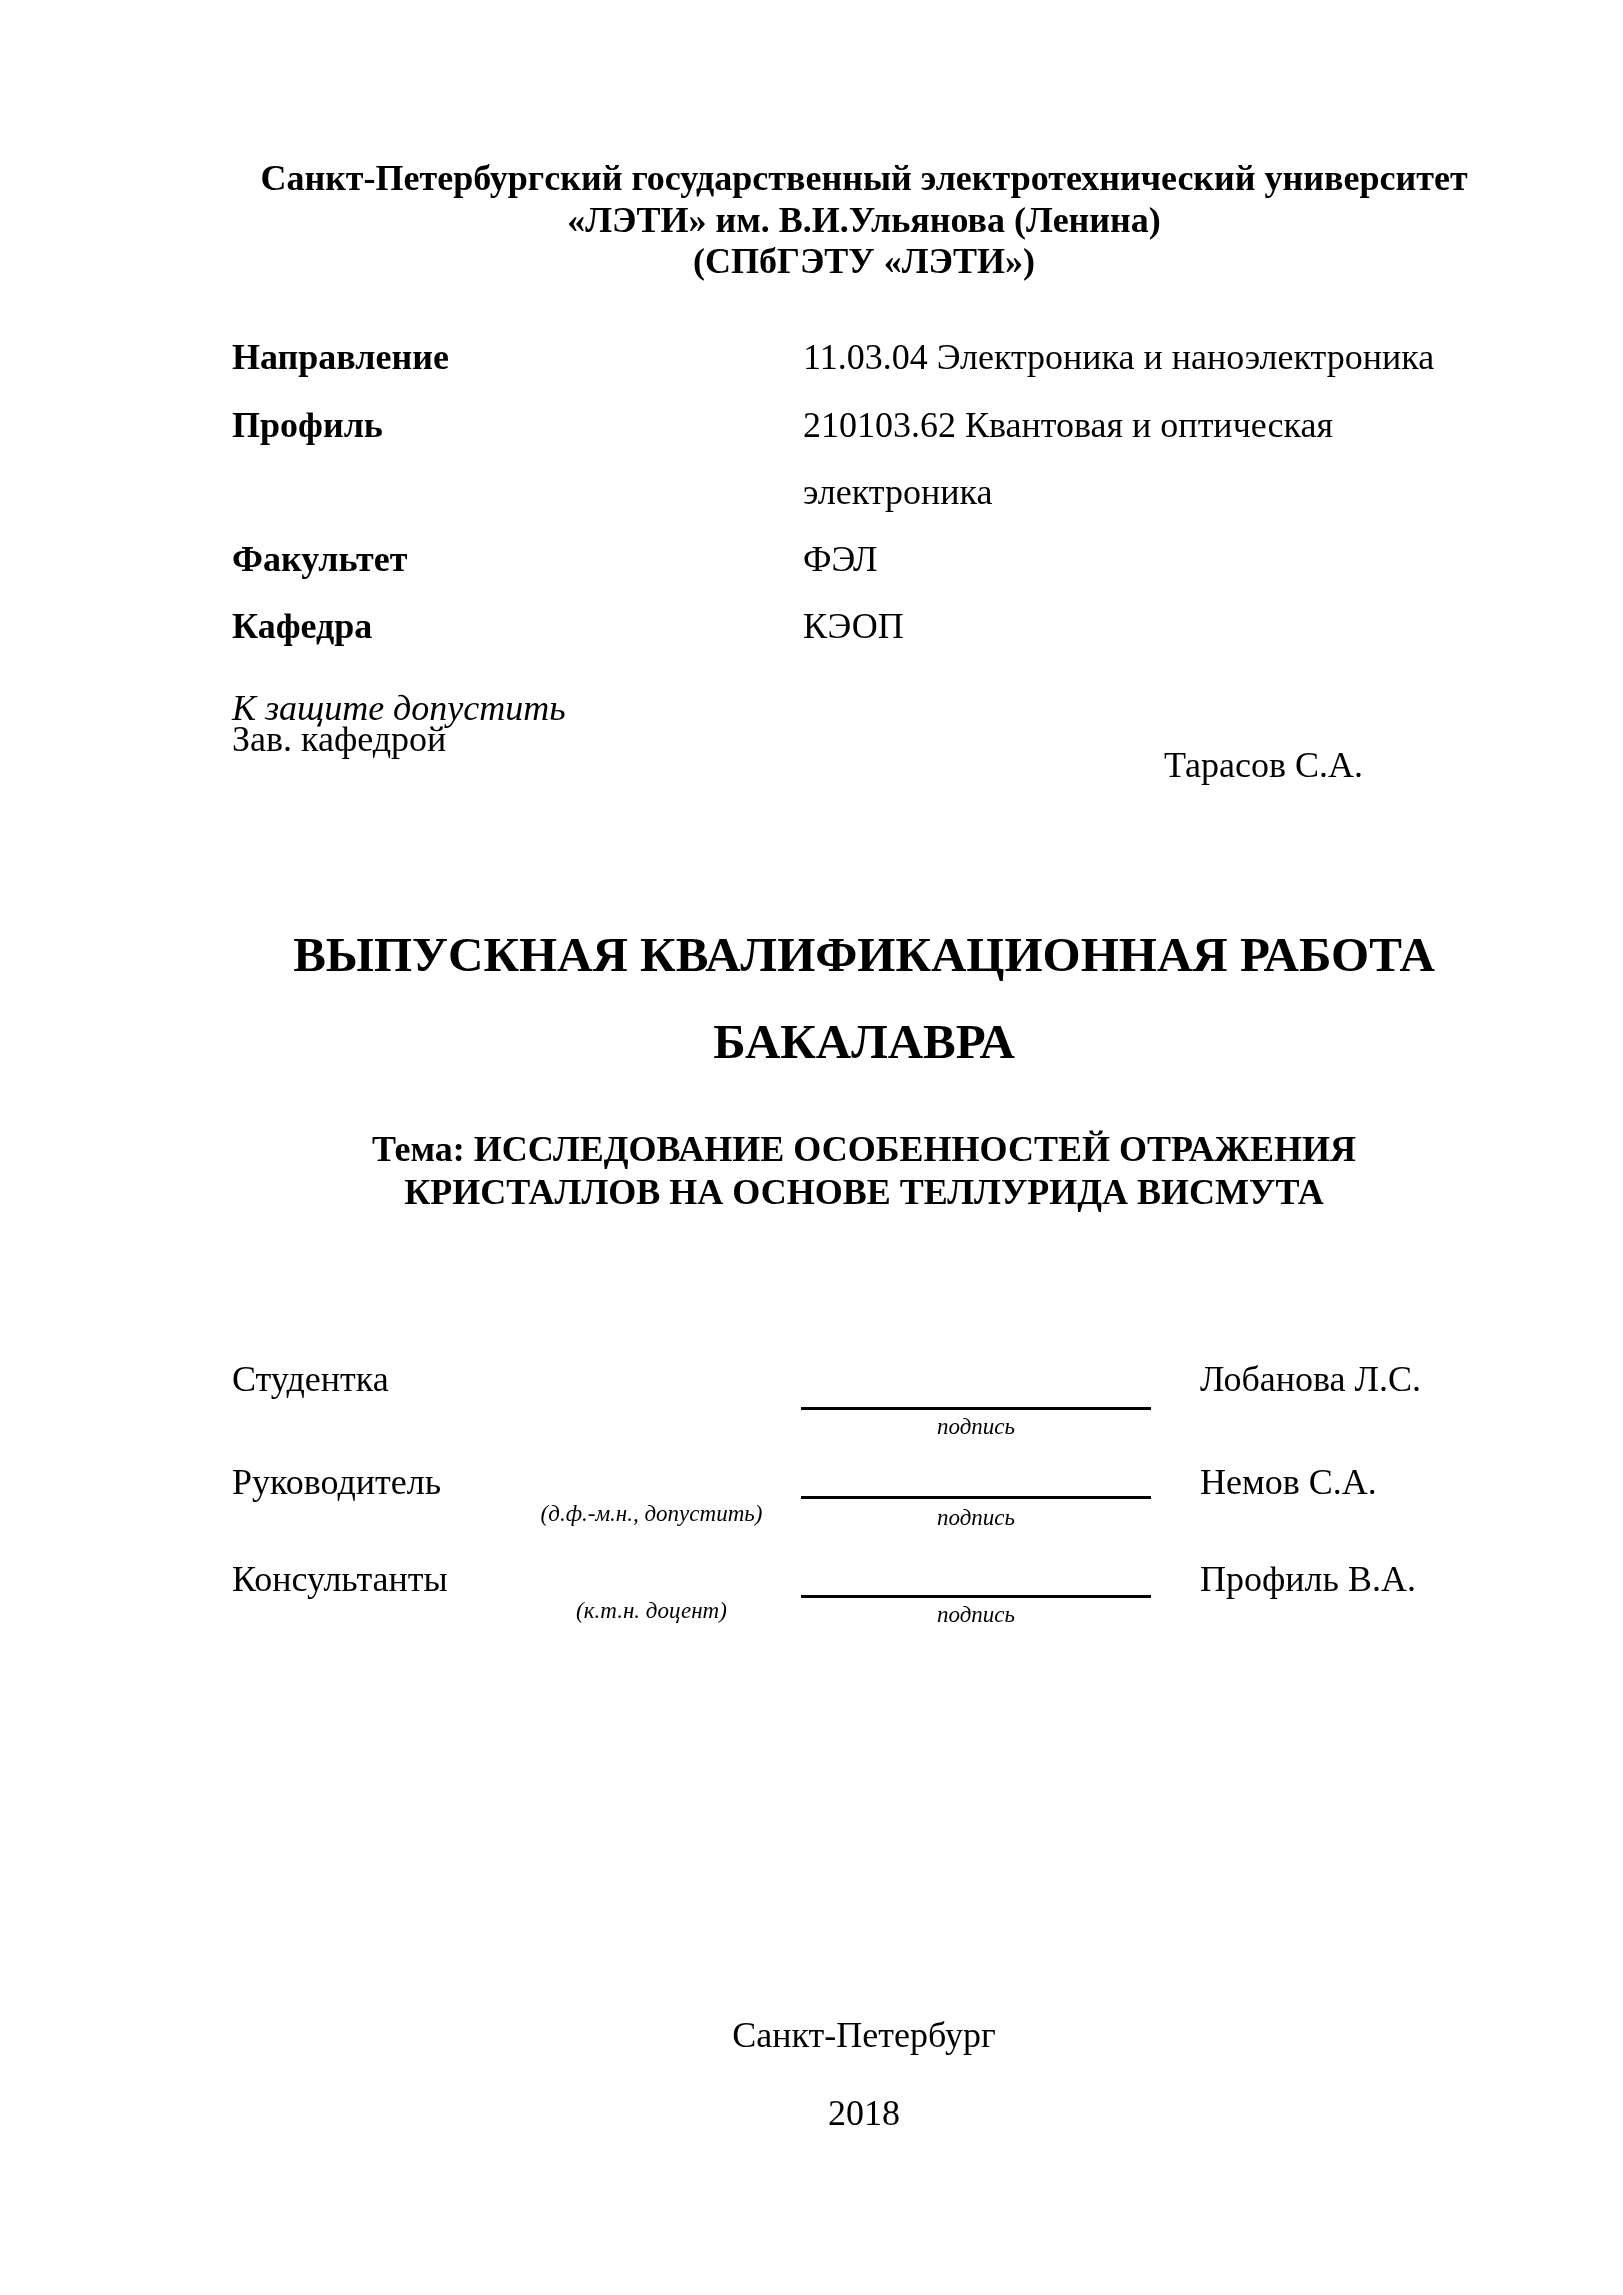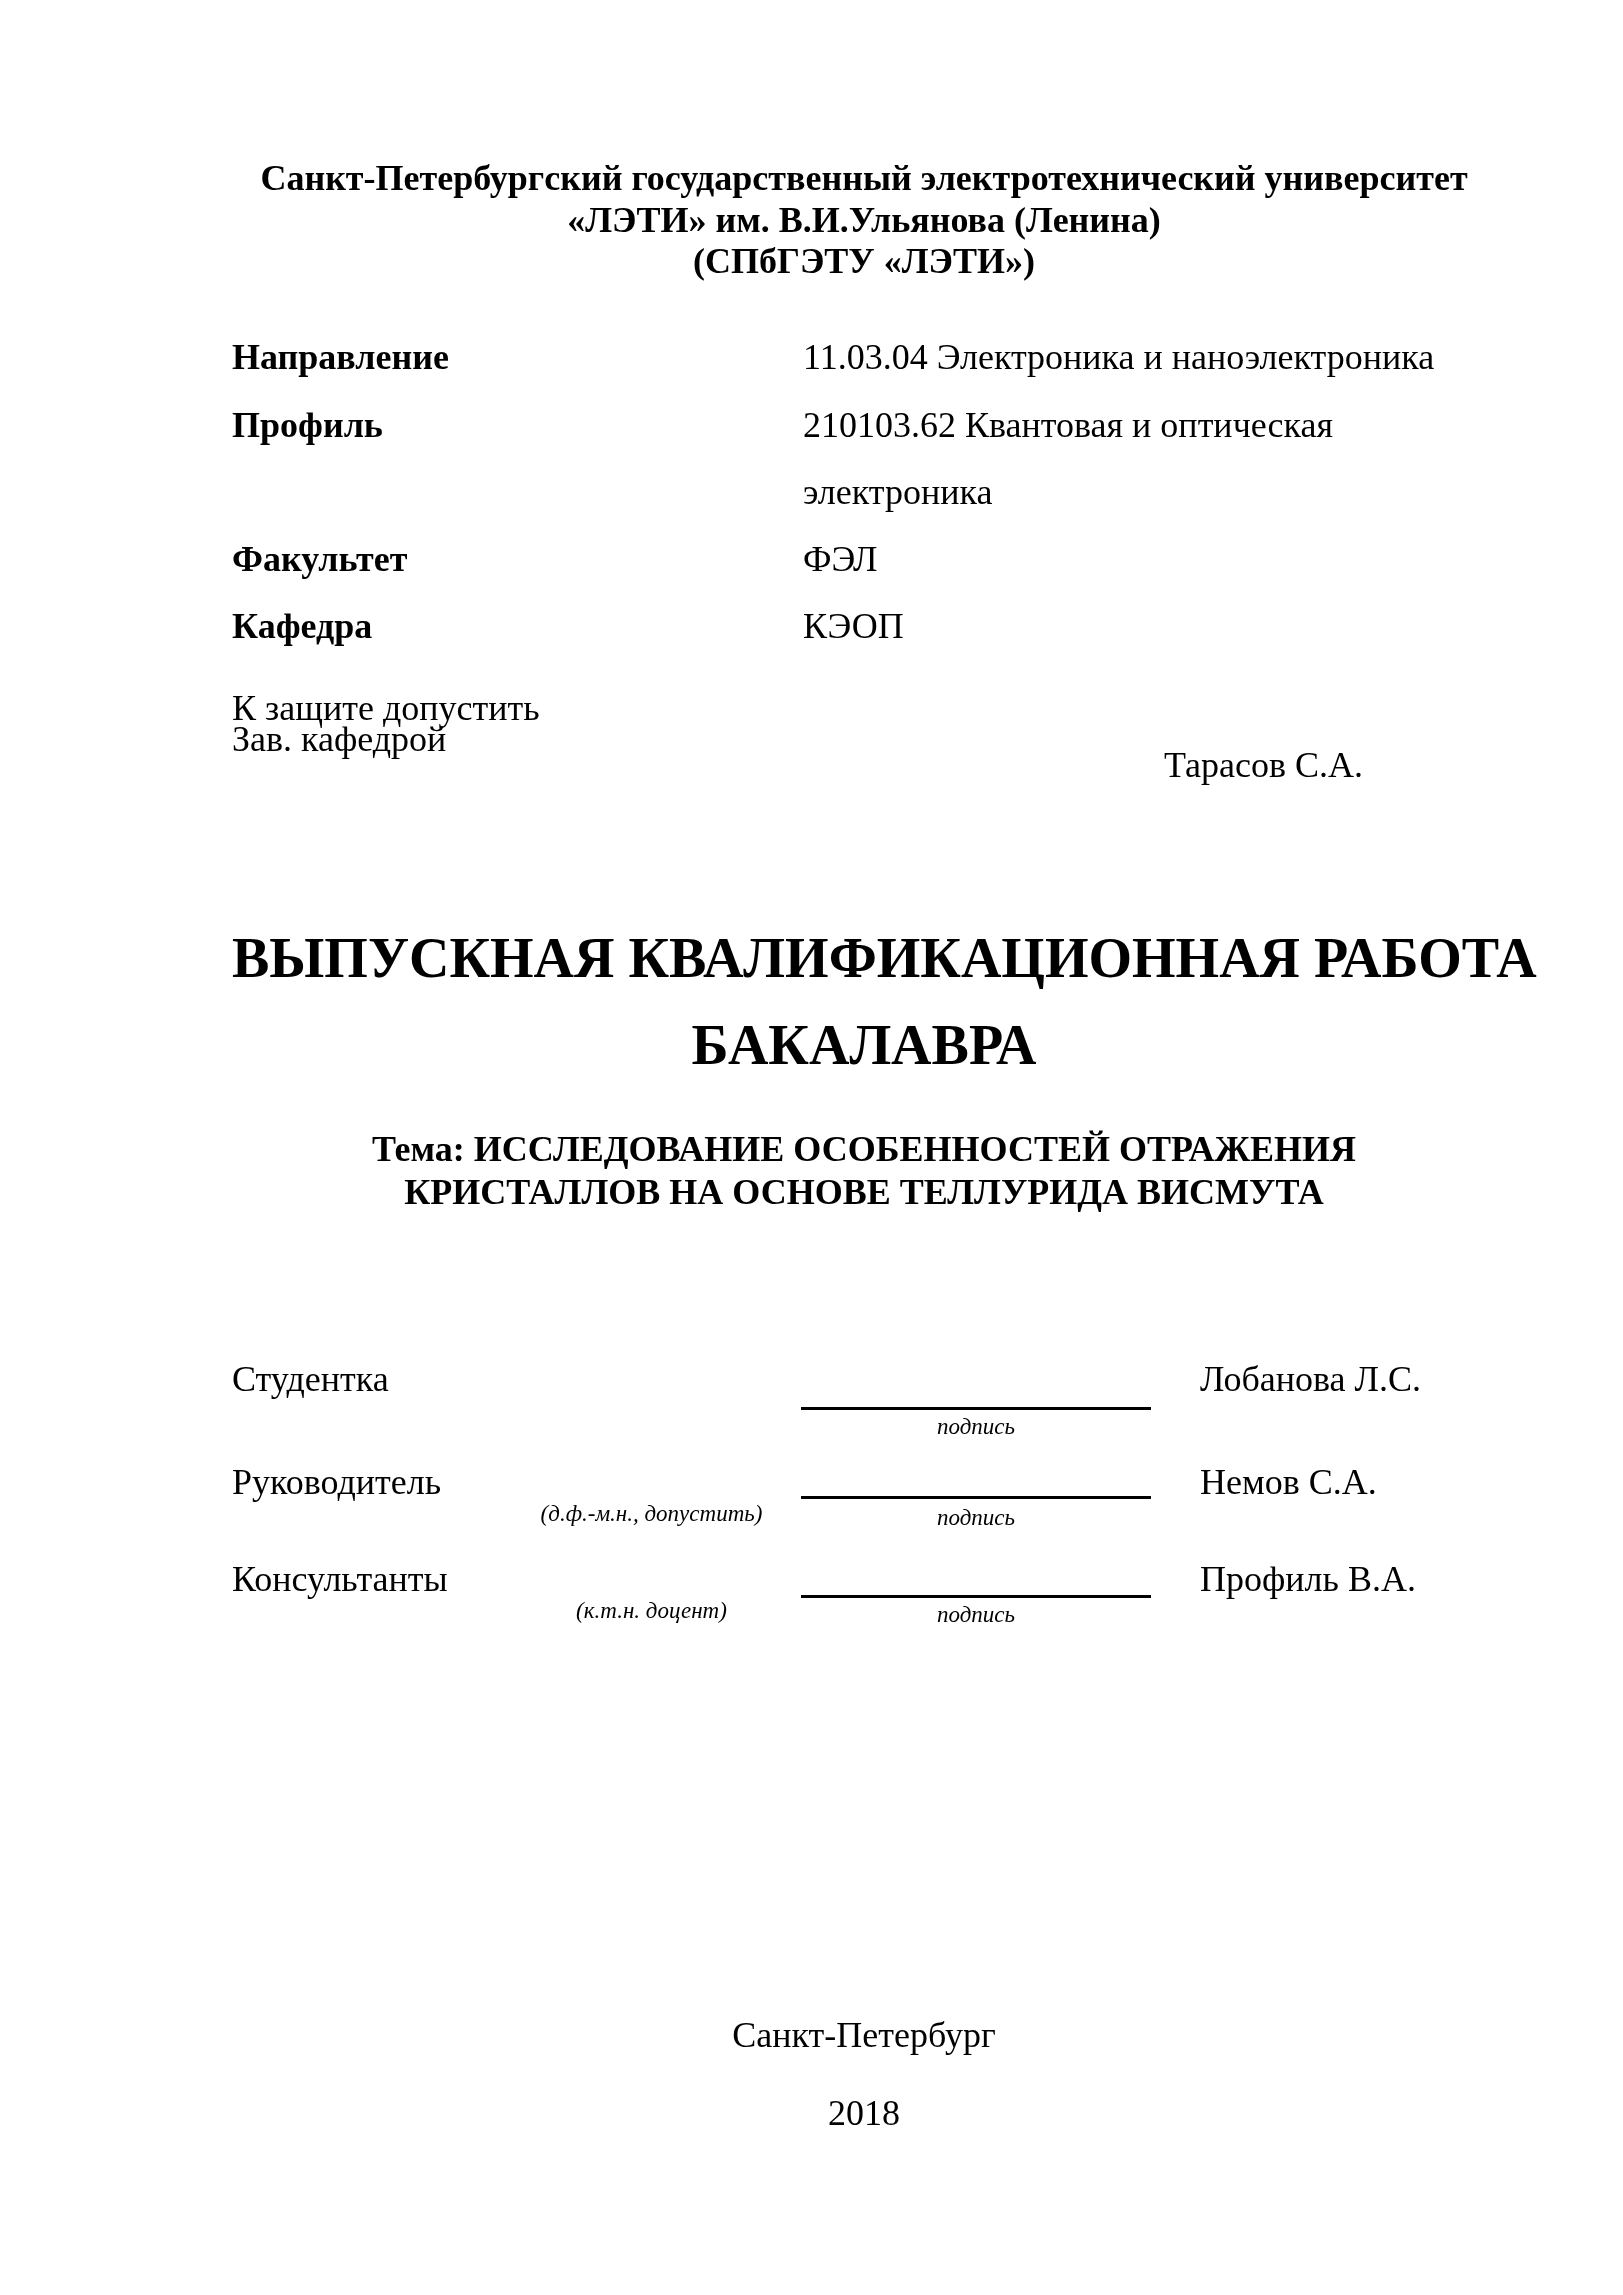--- a/index.html
+++ b/index.html
@@ -22,22 +22,22 @@
     white-space: nowrap;
     font-size: 36px;
   }
   .centered {
     left: 232px;
     width: 1264px;
     text-align: center;
     white-space: nowrap;
   }
   .bold { font-weight: bold; }
-  .italic { }
-  .big { font-size: 56px; }
+  .italic { font-style: italic; }
+  .big { font-size: 49px; }
   .small {
     font-size: 23px;
     font-style: italic;
   }
   .sig-line {
     position: absolute;
     left: 801px;
     width: 350px;
     height: 0;
     border-top: 3.1px solid #000000;

